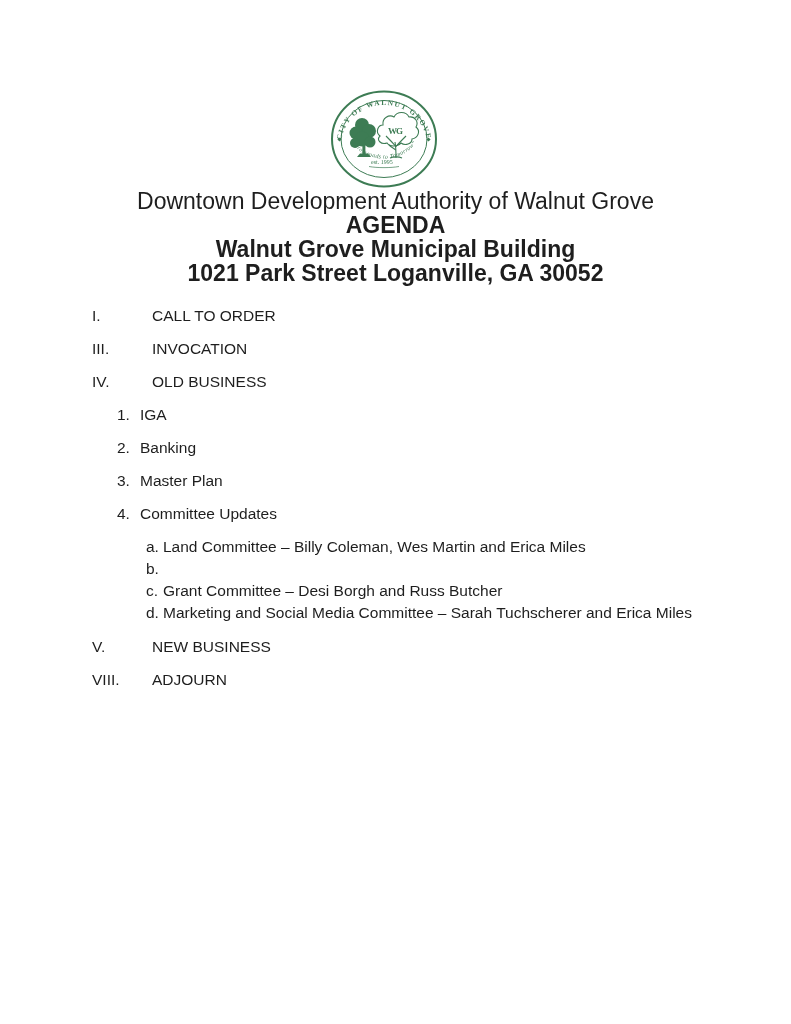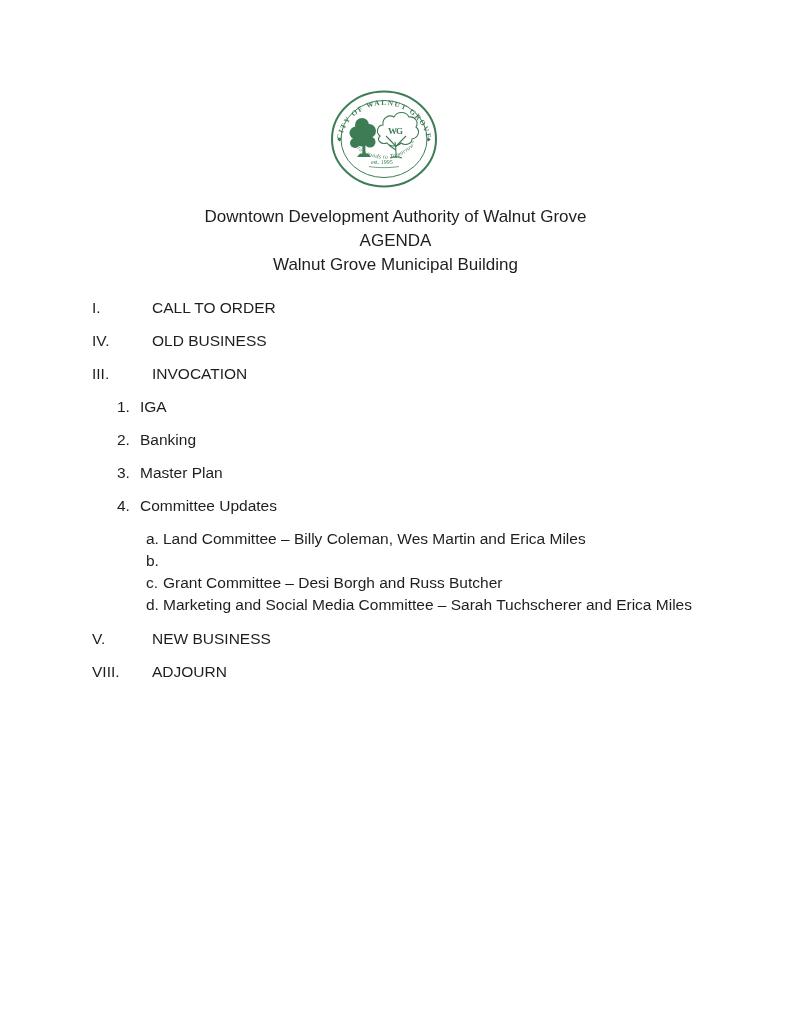--- a/index.html
+++ b/index.html
@@ -44,25 +44,25 @@
   }
   .monogram {
     font-family: "Liberation Serif", serif;
     font-weight: bold;
     font-size: 9px;
     letter-spacing: -1px;
     fill: #3d7c54;
   }
   .header {
     text-align: center;
-    margin-top: 16px;
-    font-size: 17px;
+    margin-top: 0;
+    font-size: 23px;
     line-height: 24px;
   }
-  .header .bold { font-weight: normal; }
+  .header .bold { font-weight: bold; }
   .agenda { margin-top: 21px; font-size: 15.5px; }
   .row { display: flex; line-height: 20px; }
   .row .marker { flex: none; }
   .row.roman { padding-left: 92px; margin-bottom: 13px; }
   .row.roman .marker { width: 60px; }
   .row.num { padding-left: 117px; margin-bottom: 13px; }
   .row.num .marker { width: 23px; }
   .row.alpha { padding-left: 146px; margin-bottom: 2px; }
   .row.alpha .marker { width: 17px; }
   .row.alpha.last { margin-bottom: 14px; }
@@ -123,35 +123,36 @@
 
       <text class="est-text" x="42" y="74.5">est. 1995</text>
       <path d="M 40,77.5 C 48,79 62,79 70,77.5" fill="none" stroke="#3d7c54" stroke-width="0.7"></path>
     </svg>
   </div>
 
   <div class="header">
     <div>Downtown Development Authority of Walnut Grove</div>
     <div class="bold">AGENDA</div>
     <div class="bold">Walnut Grove Municipal Building</div>
+    <div class="bold">1021 Park Street Loganville, GA 30052</div>
   </div>
 
   <div class="agenda">
 
     <div class="row roman">
       <span class="marker">I.</span>
       <span class="label">CALL TO ORDER</span>
     </div>
     <div class="row roman">
+      <span class="marker">III.</span>
+      <span class="label">INVOCATION</span>
+    </div>
+    <div class="row roman">
       <span class="marker">IV.</span>
       <span class="label">OLD BUSINESS</span>
-    </div>
-    <div class="row roman">
-      <span class="marker">III.</span>
-      <span class="label">INVOCATION</span>
     </div>
 
     <div class="row num">
       <span class="marker">1.</span>
       <span class="label">IGA</span>
     </div>
     <div class="row num">
       <span class="marker">2.</span>
       <span class="label">Banking</span>
     </div>

